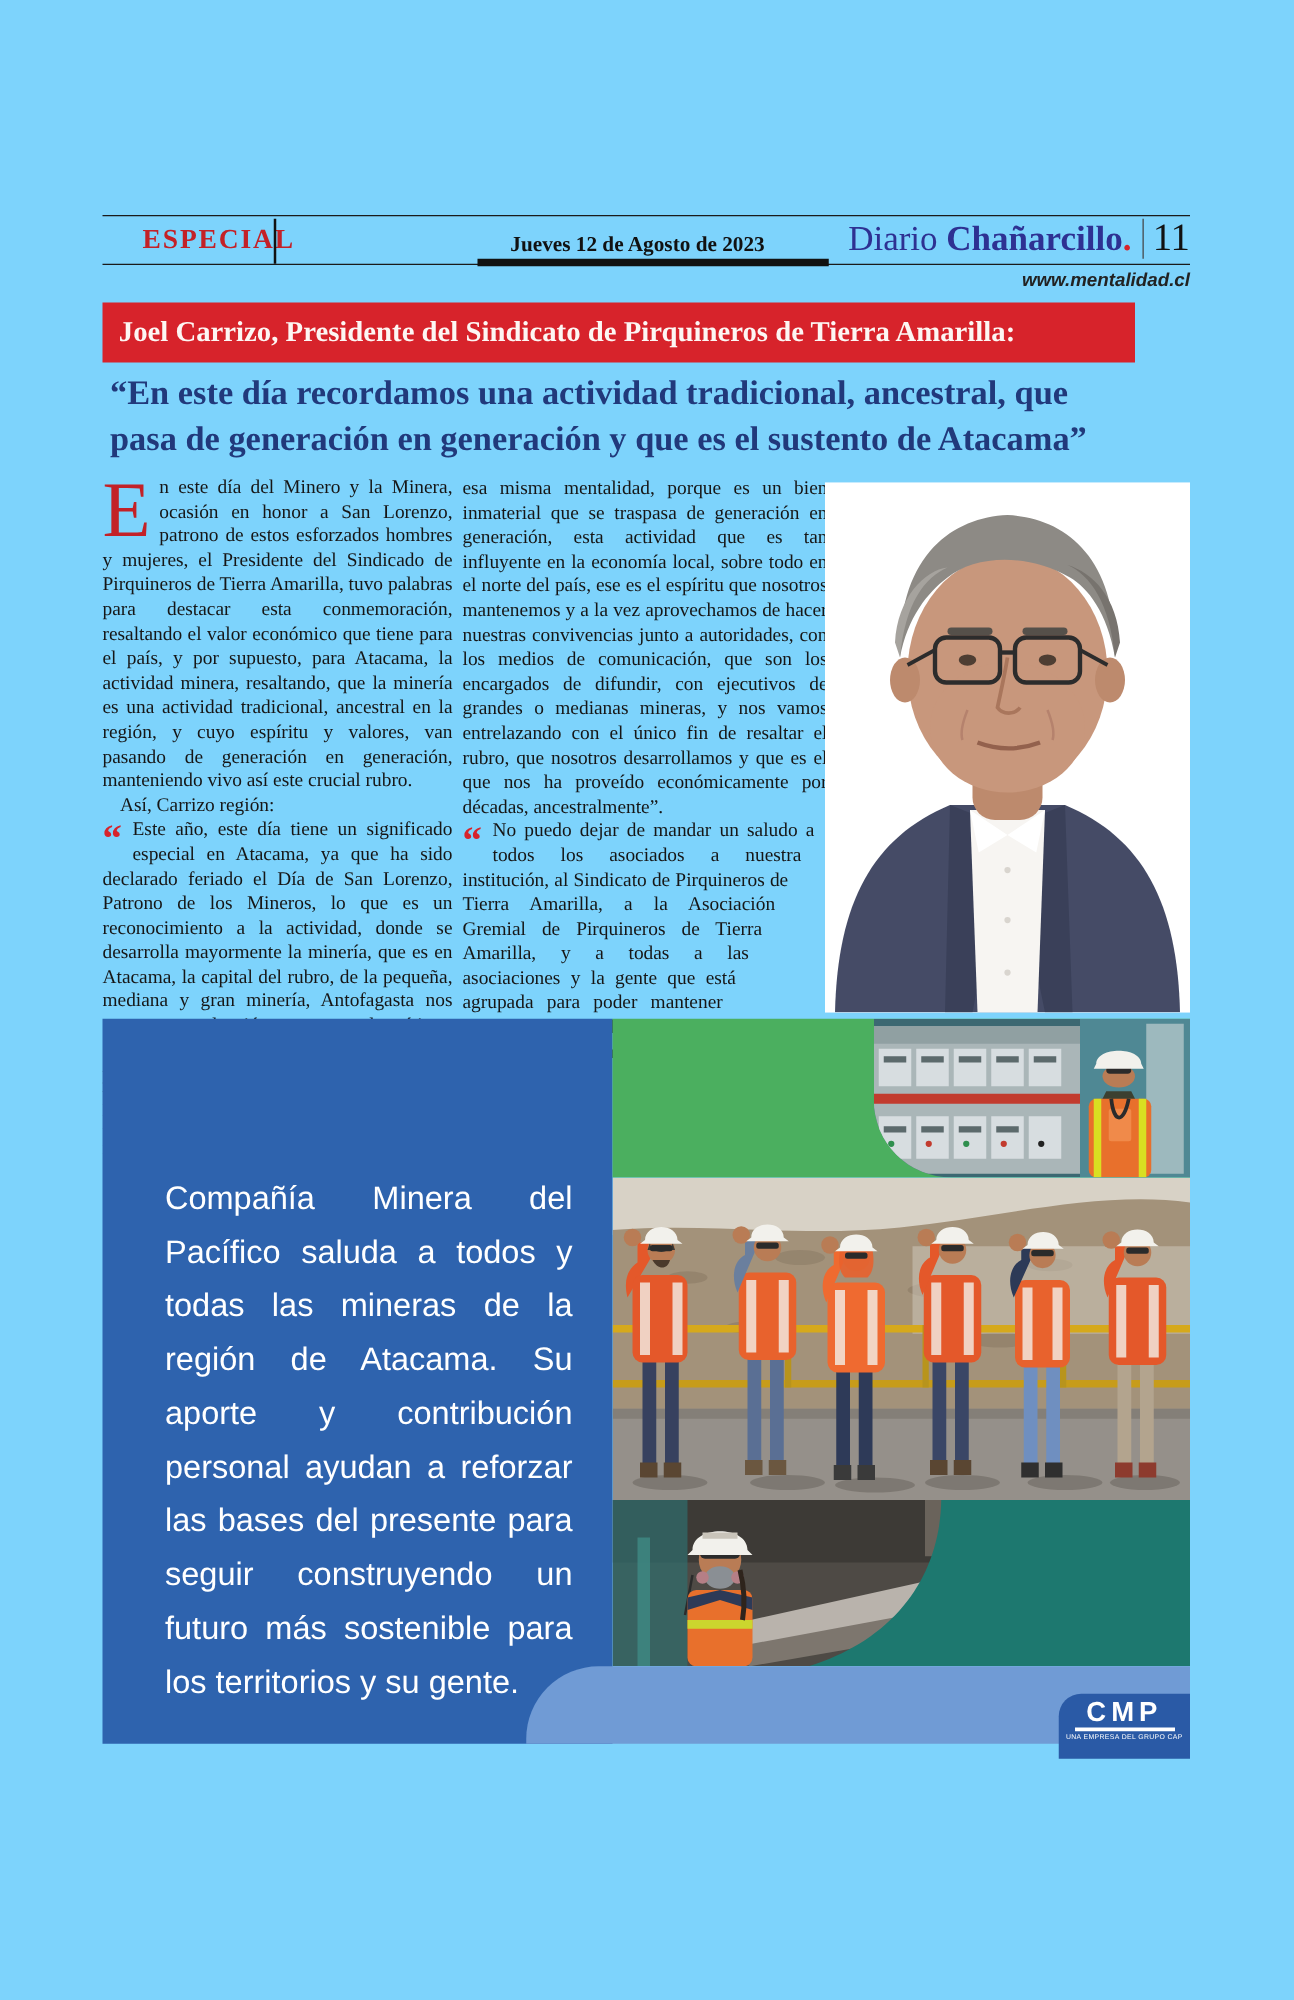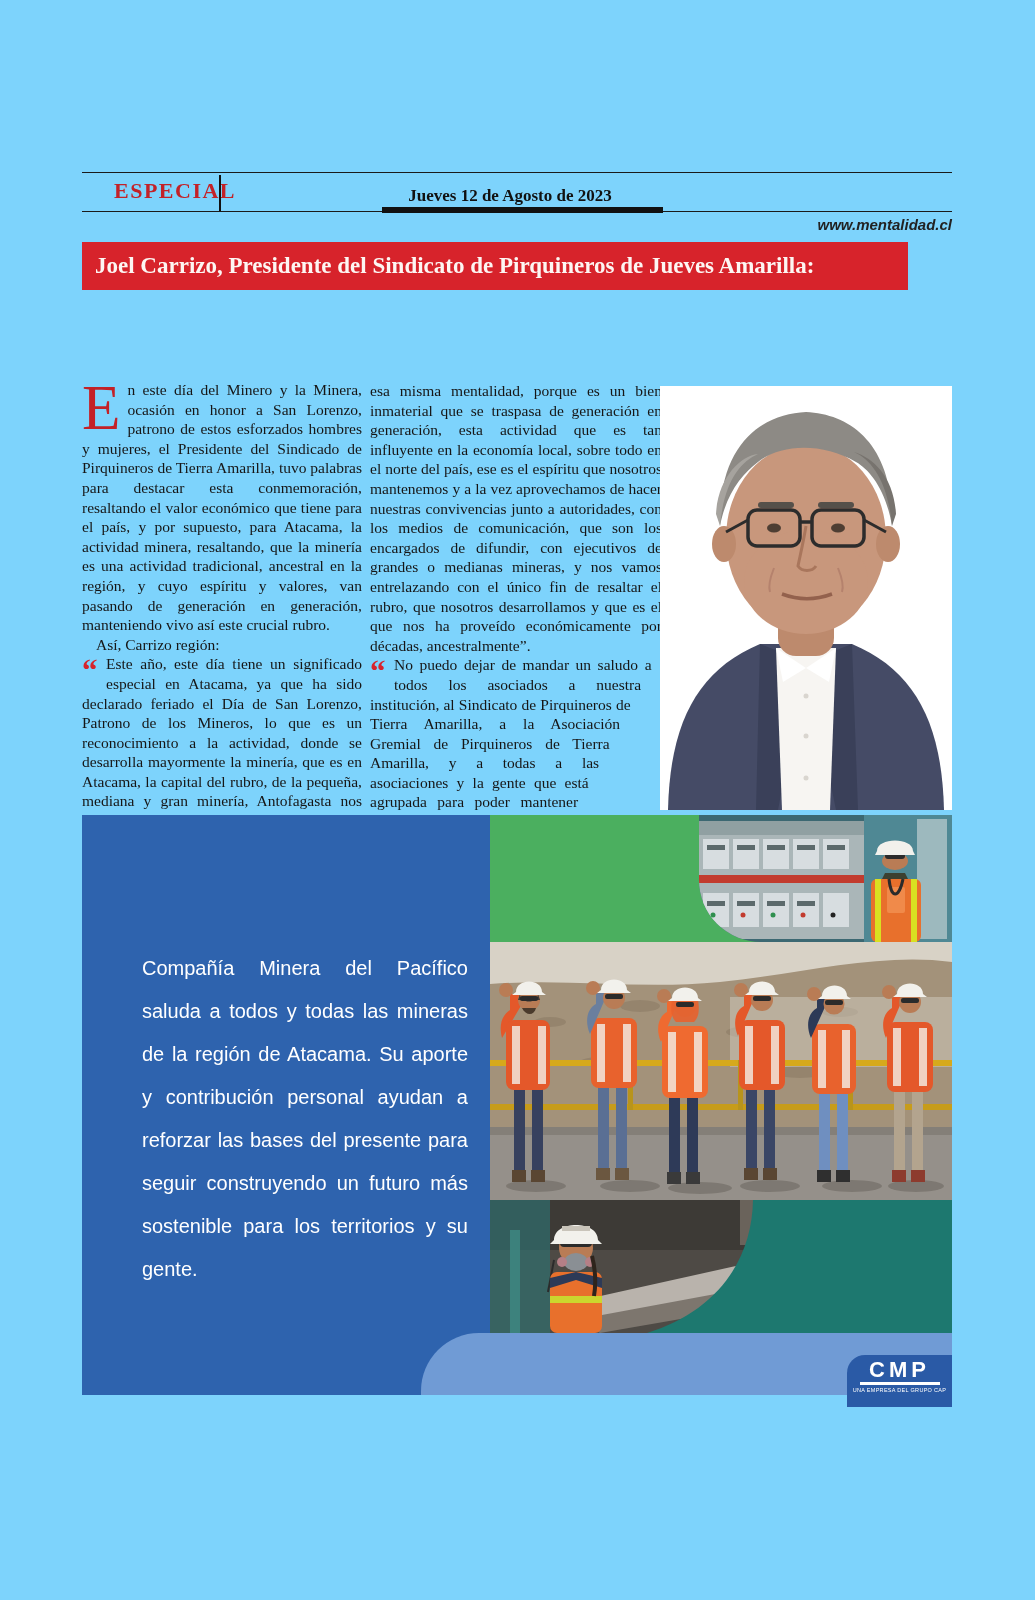--- a/index.html
+++ b/index.html
@@ -40,22 +40,22 @@
   .dropcap{float:left;font-size:63px;line-height:50px;padding:3px 7px 0 0;color:var(--especial_red);font-weight:normal;}
   .p2{text-indent:14px;}
   .qmark{float:left;width:24px;height:39px;color:var(--banner_red);font-size:31px;line-height:34px;font-weight:bold;}
   .wrapshape{float:right;width:92px;height:132px;margin-top:40px;
      shape-outside:polygon(100% 0,0 100%,100% 100%);}
   .portrait{position:absolute;left:578px;top:6px;width:292px;height:424px;overflow:hidden;background:#fff;}
 
   
   .ad{position:absolute;left:82px;top:815px;width:870px;height:580px;}
   .ad-blue{position:absolute;left:0;top:0;width:408px;height:580px;background:var(--ad_blue);}
-  .ad-text{position:absolute;left:42px;top:114px;width:326px;margin:18px;color:#fff;
-     font-family:"Liberation Sans",sans-serif;font-weight:300;font-size:20px;line-height:43px;
+  .ad-text{position:absolute;left:42px;top:114px;width:326px;margin:8px;color:#fff;
+     font-family:"Liberation Sans",sans-serif;font-weight:300;font-size:26px;line-height:43px;
      text-align:justify;}
   .ad-green{position:absolute;left:408px;top:0;width:462px;height:127px;background:var(--ad_green);}
   .photo-control{position:absolute;right:0;top:0;width:253px;height:127px;overflow:hidden;
      border-bottom-left-radius:62px;}
   .photo-group{position:absolute;left:408px;top:127px;width:462px;height:258px;overflow:hidden;}
   .photo-industrial{position:absolute;left:408px;top:385px;width:462px;height:133px;overflow:hidden;}
   .teal-shape{position:absolute;left:408px;top:385px;width:462px;height:133px;}
   .ad-lightband{position:absolute;left:339px;top:518px;width:531px;height:62px;
      background:var(--ad_light_blue);border-top-left-radius:58px;}
   .cmp-box{position:absolute;left:765px;top:540px;width:105px;height:52px;background:var(--cmp_box_blue);
@@ -68,25 +68,28 @@
 </style>
 </head>
 <body>
 
 <div class="page">
 
   <div class="rule top-rule"></div>
   <span class="section-label">ESPECIAL</span>
   <span class="v-bar"></span>
   <div class="date-wrap">Jueves 12 de Agosto de 2023</div>
+  <div class="masthead"><span class="m-prefix">Diario </span><span class="m-name">Chañarcillo</span><span class="m-dot">.</span><span class="m-sep"></span><span class="m-page">11</span>
+  </div>
   <div class="rule mid-rule"></div>
   <div class="thick-bar"></div>
   <div class="website">www.mentalidad.cl</div>
 
-  <div class="kicker">Joel Carrizo, Presidente del Sindicato de Pirquineros de Jueves Amarilla:</div>
+  <div class="kicker">Joel Carrizo, Presidente del Sindicato de Pirquineros de Tierra Amarilla:</div>
+  <h1 class="headline">“En este día recordamos una actividad tradicional, ancestral, que pasa de generación en generación y que es el sustento de Atacama”</h1>
 
   <section class="article">
     <div class="col col1">
       <p><span class="dropcap">E</span><span>n este día del Minero y la Minera, ocasión en honor a San Lorenzo, patrono de estos esforzados hombres y mujeres, el Presidente del Sindicado de Pirquineros de Tierra Amarilla, tuvo palabras para destacar esta conmemoración, resaltando el valor económico que tiene para el país, y por supuesto, para Atacama, la actividad minera, resaltando, que la minería es una actividad tradicional, ancestral en la región, y cuyo espíritu y valores, van pasando de generación en generación, manteniendo vivo así este crucial rubro.</span></p>
       <p class="p2">Así, Carrizo región:</p>
       <p class="quote"><span class="qmark">“</span><span>Este año, este día tiene un significado especial en Atacama, ya que ha sido declarado feriado el Día de San Lorenzo, Patrono de los Mineros, lo que es un reconocimiento a la actividad, donde se desarrolla mayormente la minería, que es en Atacama, la capital del rubro, de la pequeña, mediana y gran minería, Antofagasta nos supera en producción pero no en el espíritu y el tema cultural minero, así que feliz por eso, y llamo a mantener la tradición, porque nos hace recordar a nuestros padres, y también a lo que nosotros hemos vivido, criando a nuestros hijos con</span></p>
     </div>
     <div class="col col2">
       <p>esa misma mentalidad, porque es un bien inmaterial que se traspasa de generación en generación, esta actividad que es tan influyente en la economía local, sobre todo en el norte del país, ese es el espíritu que nosotros mantenemos y a la vez aprovechamos de hacer nuestras convivencias junto a autoridades, con los medios de comunicación, que son los encargados de difundir, con ejecutivos de grandes o medianas mineras, y nos vamos entrelazando con el único fin de resaltar el rubro, que nosotros desarrollamos y que es el que nos ha proveído económicamente por décadas, ancestralmente”.</p>
       <p class="quote q2"><span class="wrapshape"></span><span class="qmark">“</span><span>No puedo dejar de mandar un saludo a todos los asociados a nuestra institución, al Sindicato de Pirquineros de Tierra Amarilla, a la Asociación Gremial de Pirquineros de Tierra Amarilla, y a todas a las asociaciones y la gente que está agrupada para poder mantener viva esta actividad que es tradición en nuestra región”, indicó finalmente.</span></p>

